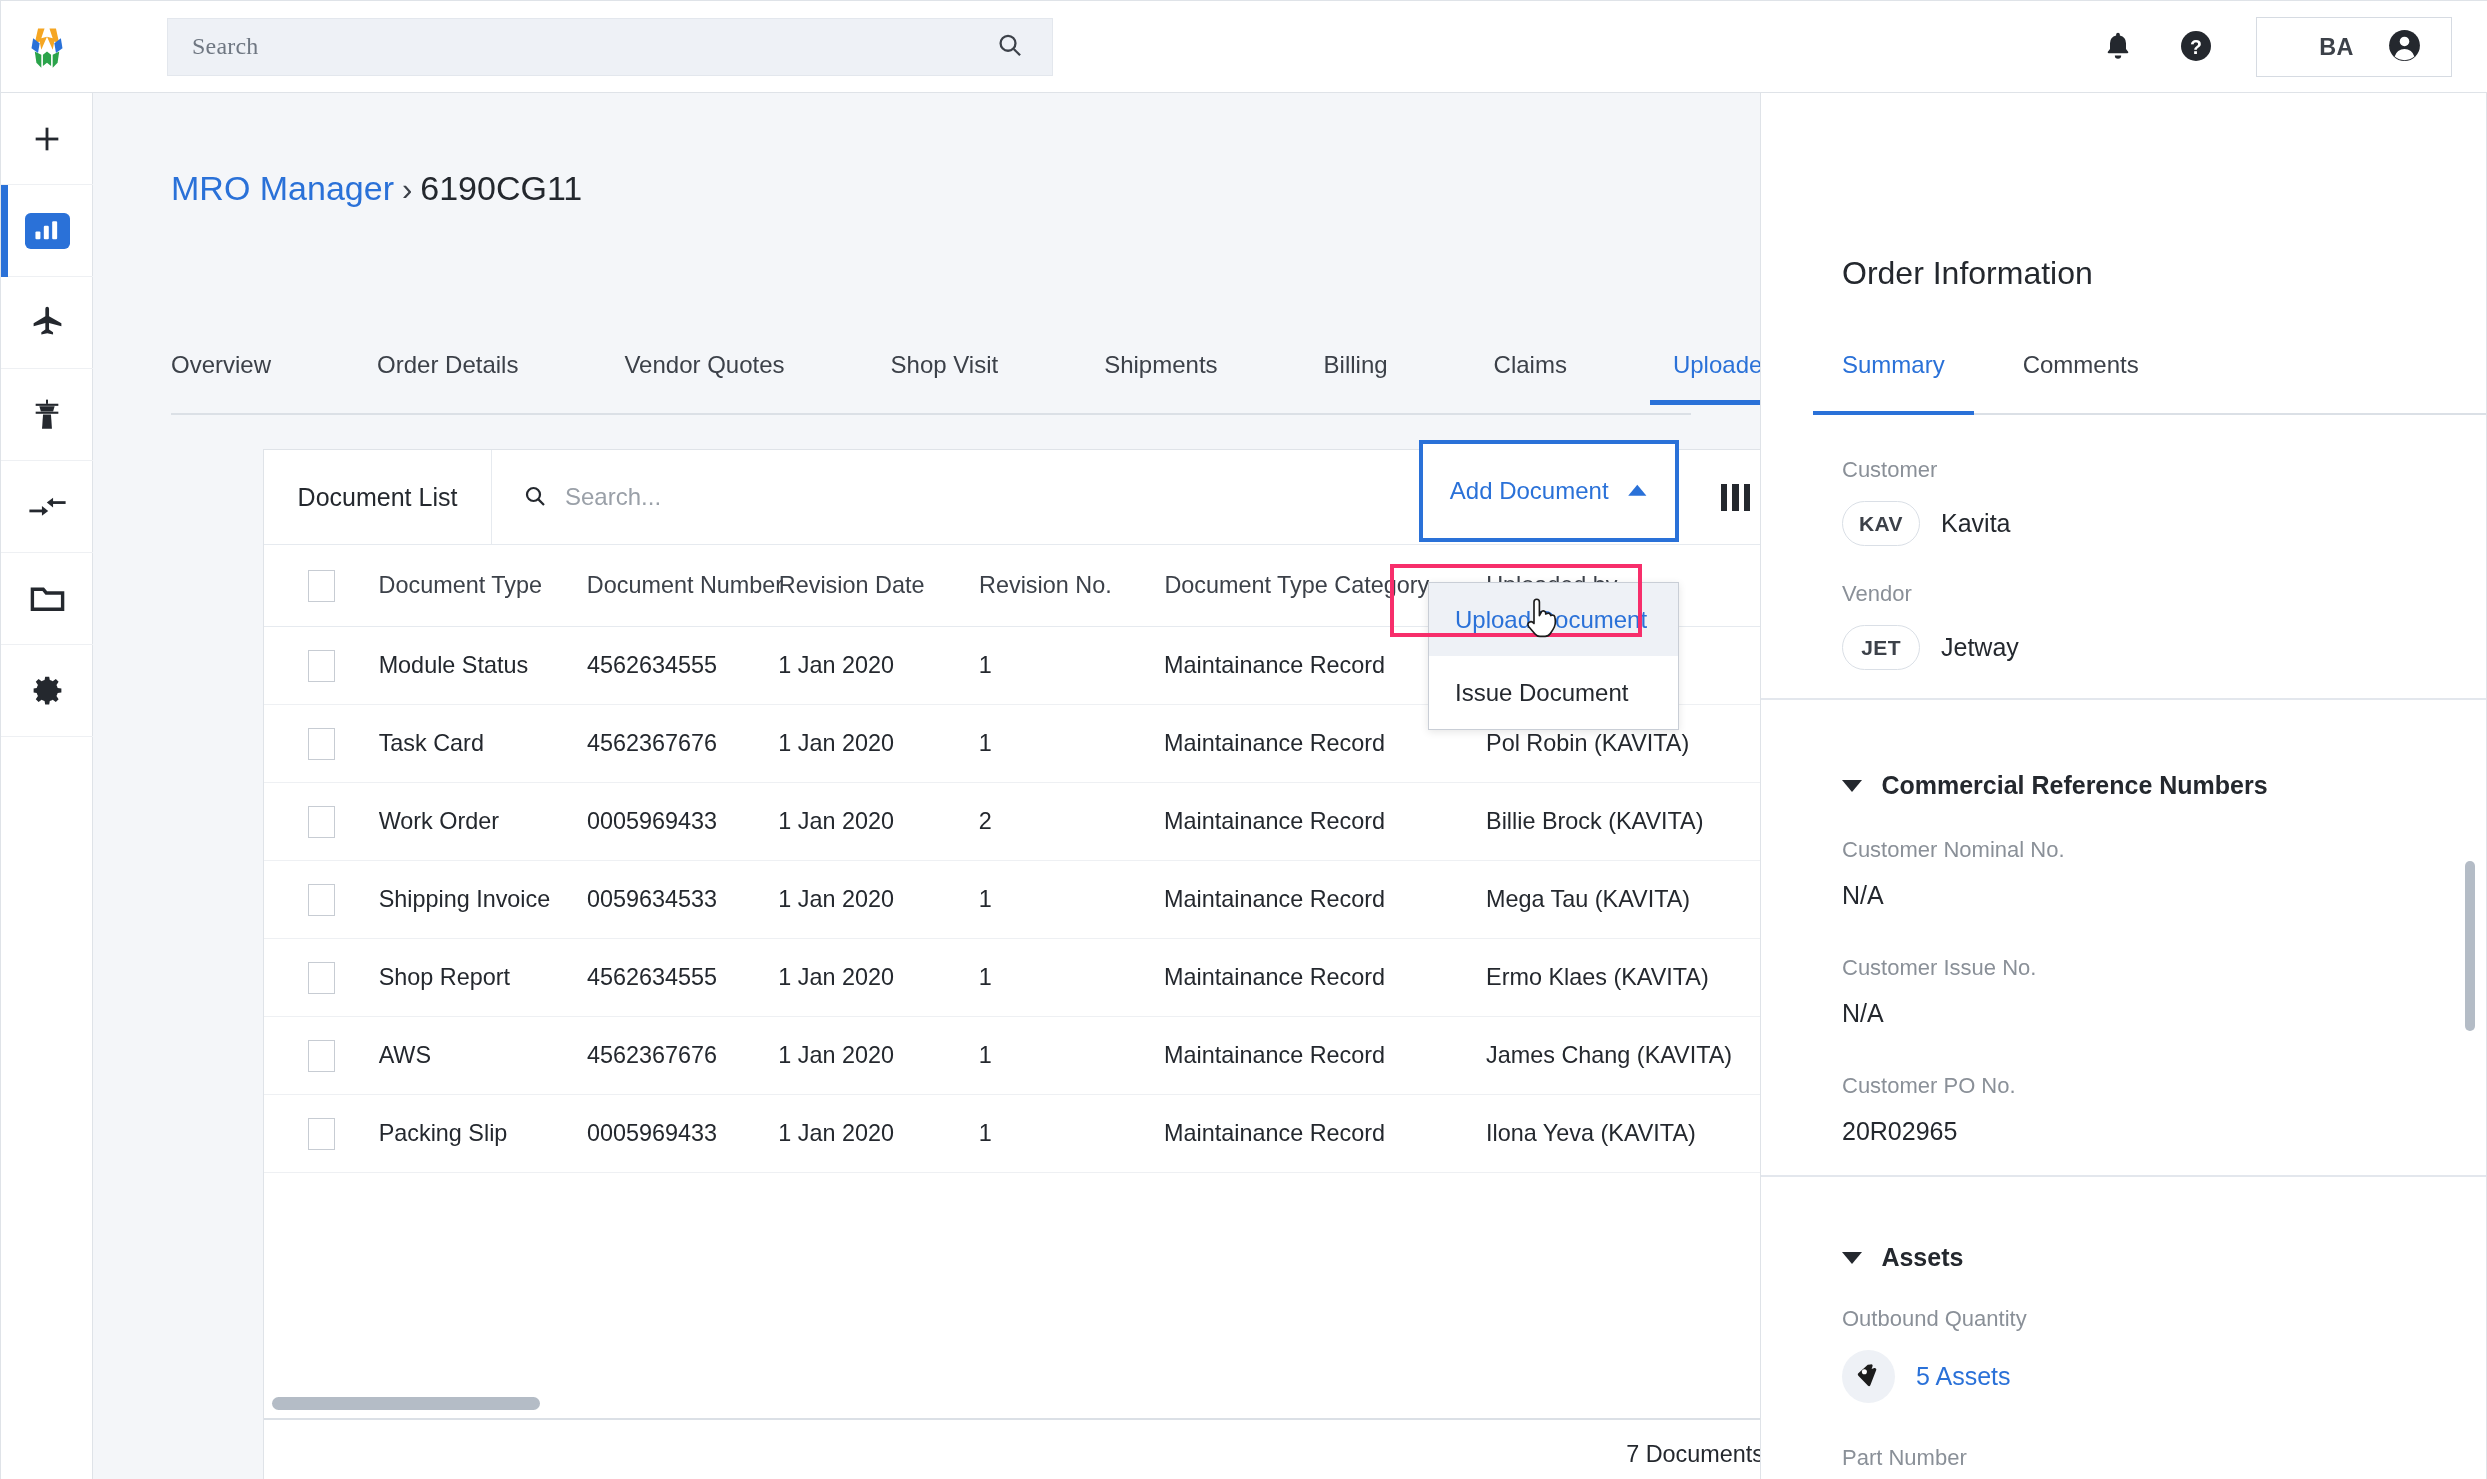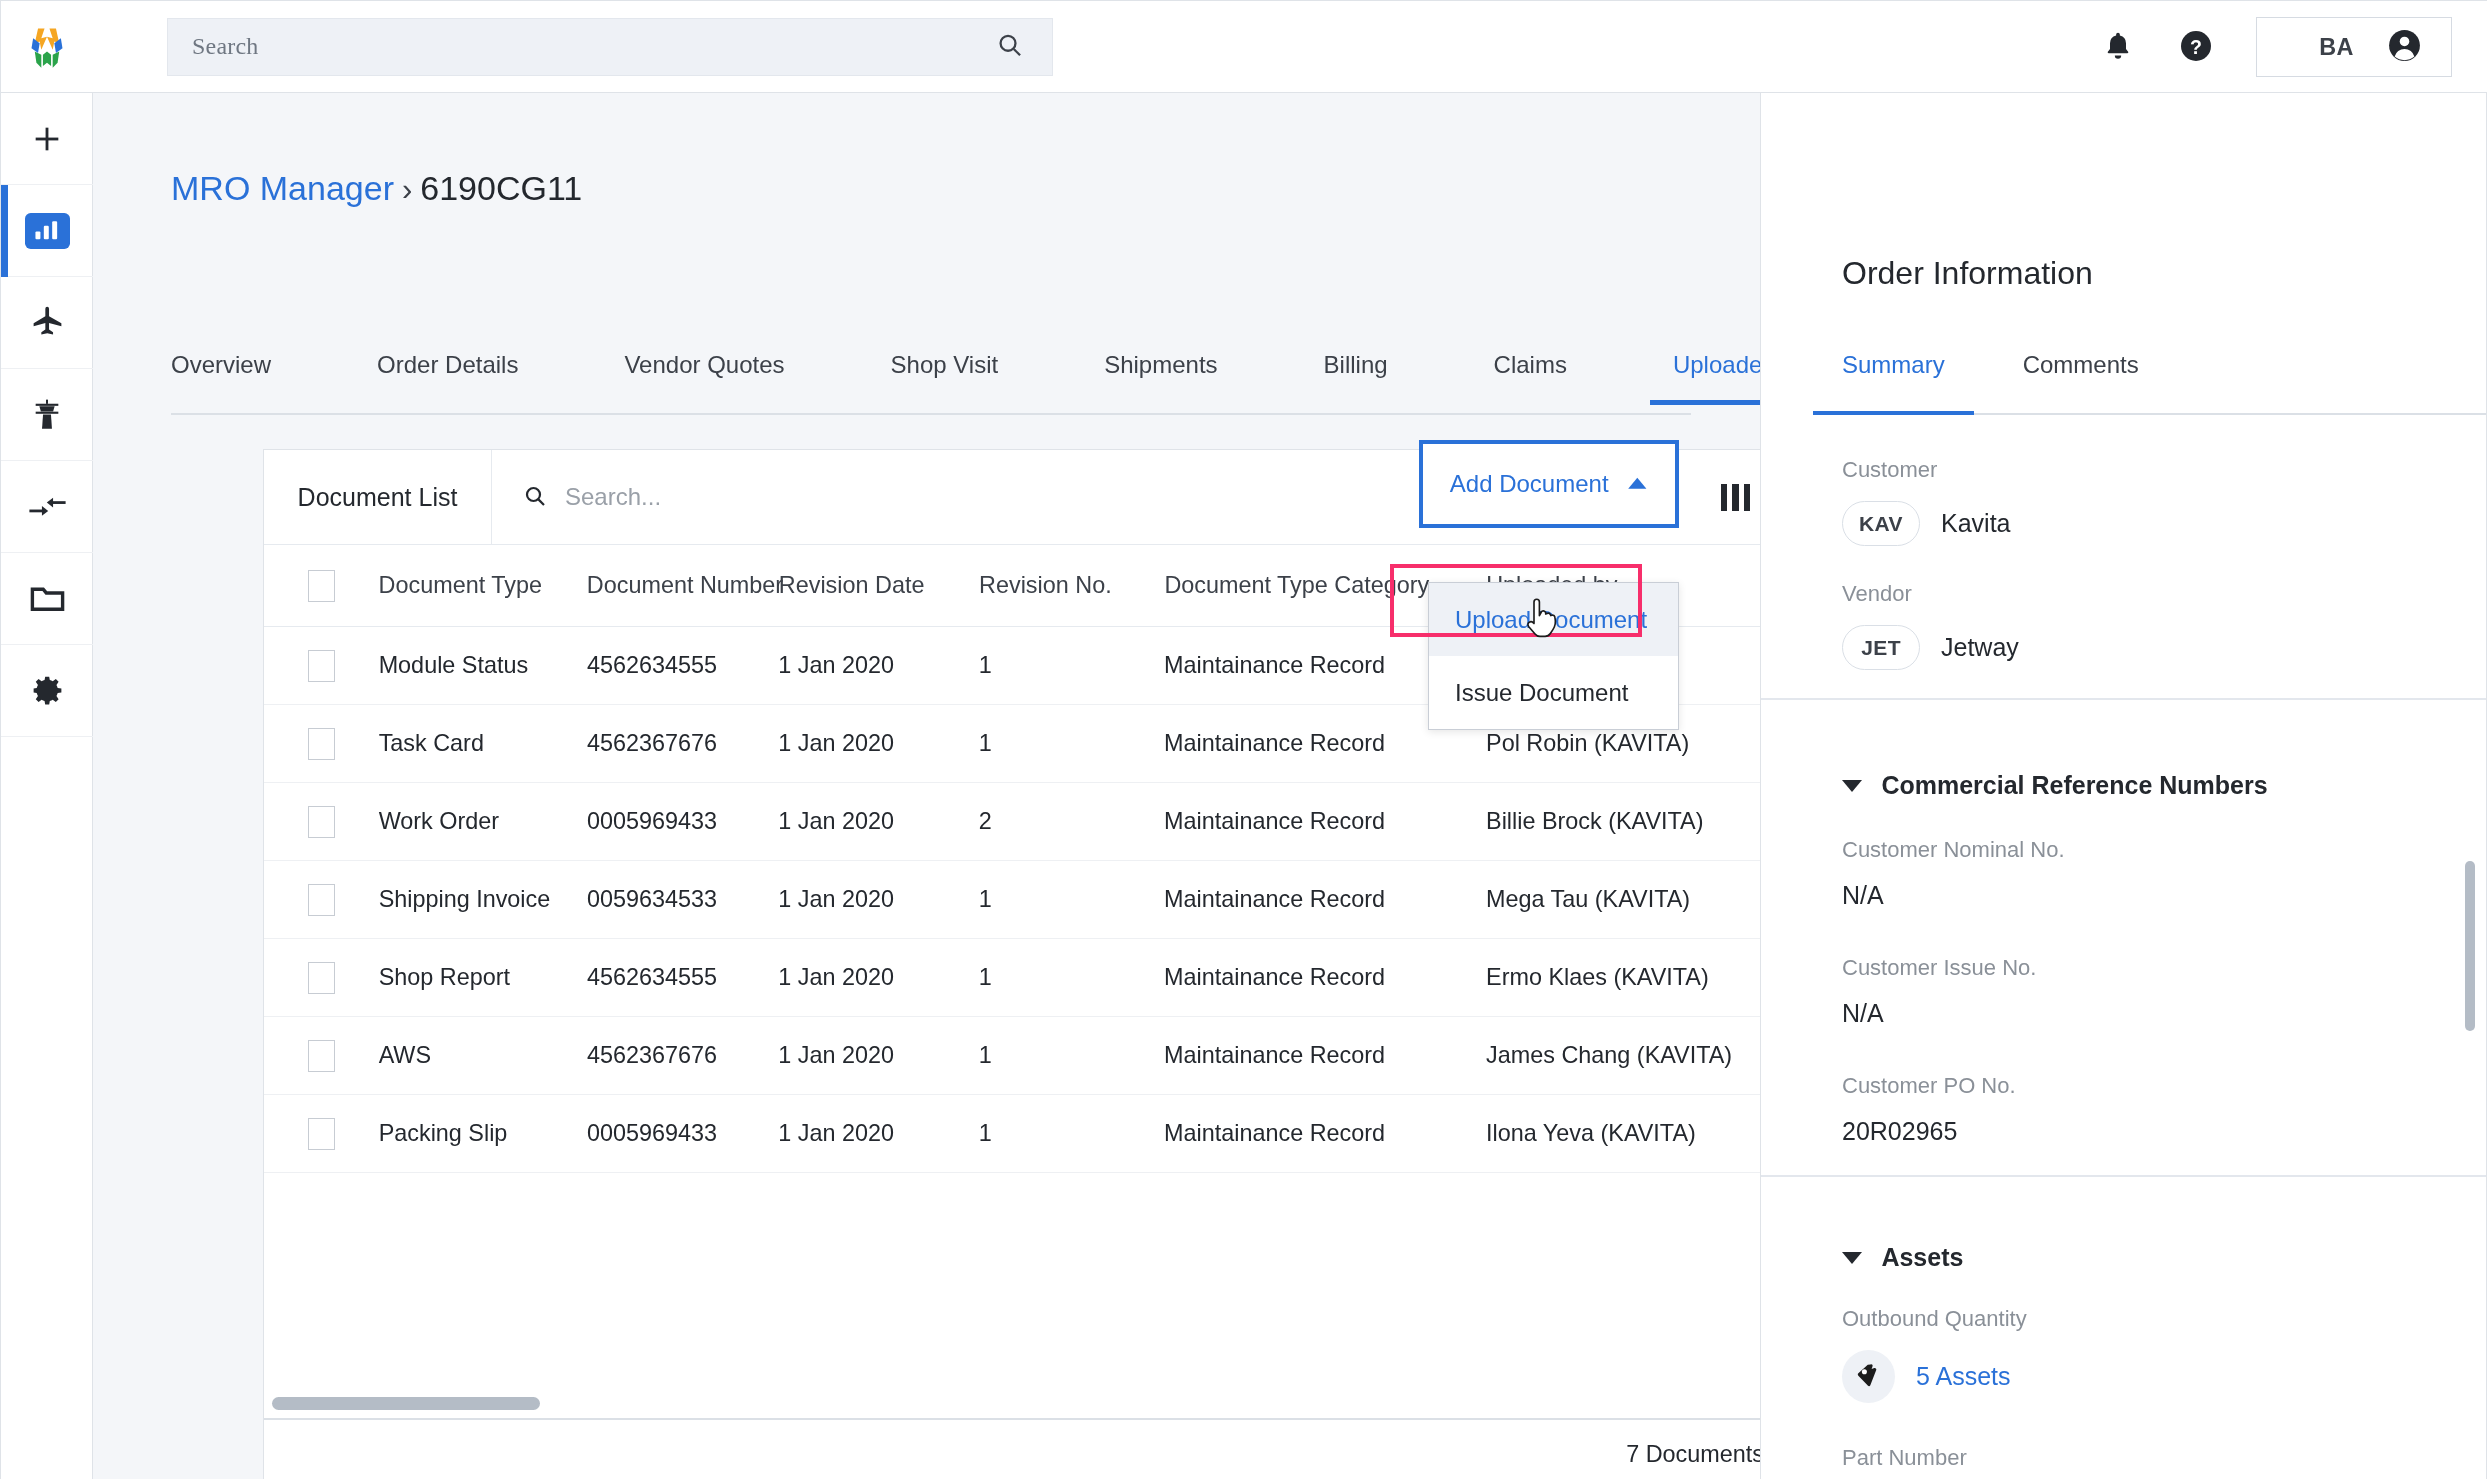--- a/index.html
+++ b/index.html
@@ -132,21 +132,21 @@
     font-size: 25px; color: #24282e;
     border-right: 1.6px solid #e6eaef;
   }
   .card-search {
     flex: 1; display: flex; align-items: center; gap: 18px; padding-left: 31px;
   }
   .card-search .ph { font-size: 24px; color: #9aa0a8; }
 
   .add-doc-btn {
     position: absolute; right: 129px; top: -9.7px;
-    width: 260px; height: 88px;
+    width: 260px; height: 102px;
     border: 4px solid #2a71d8;
     background: #ffffff;
     display: flex; align-items: center; justify-content: center; gap: 17px;
     z-index: 6;
   }
   .add-doc-label { font-size: 24px; color: #2a71d8; }
 
   .cols-btn {
     position: absolute; right: 32px; top: 0; height: 95px; width: 81px;
     display: flex; align-items: center; justify-content: center;

